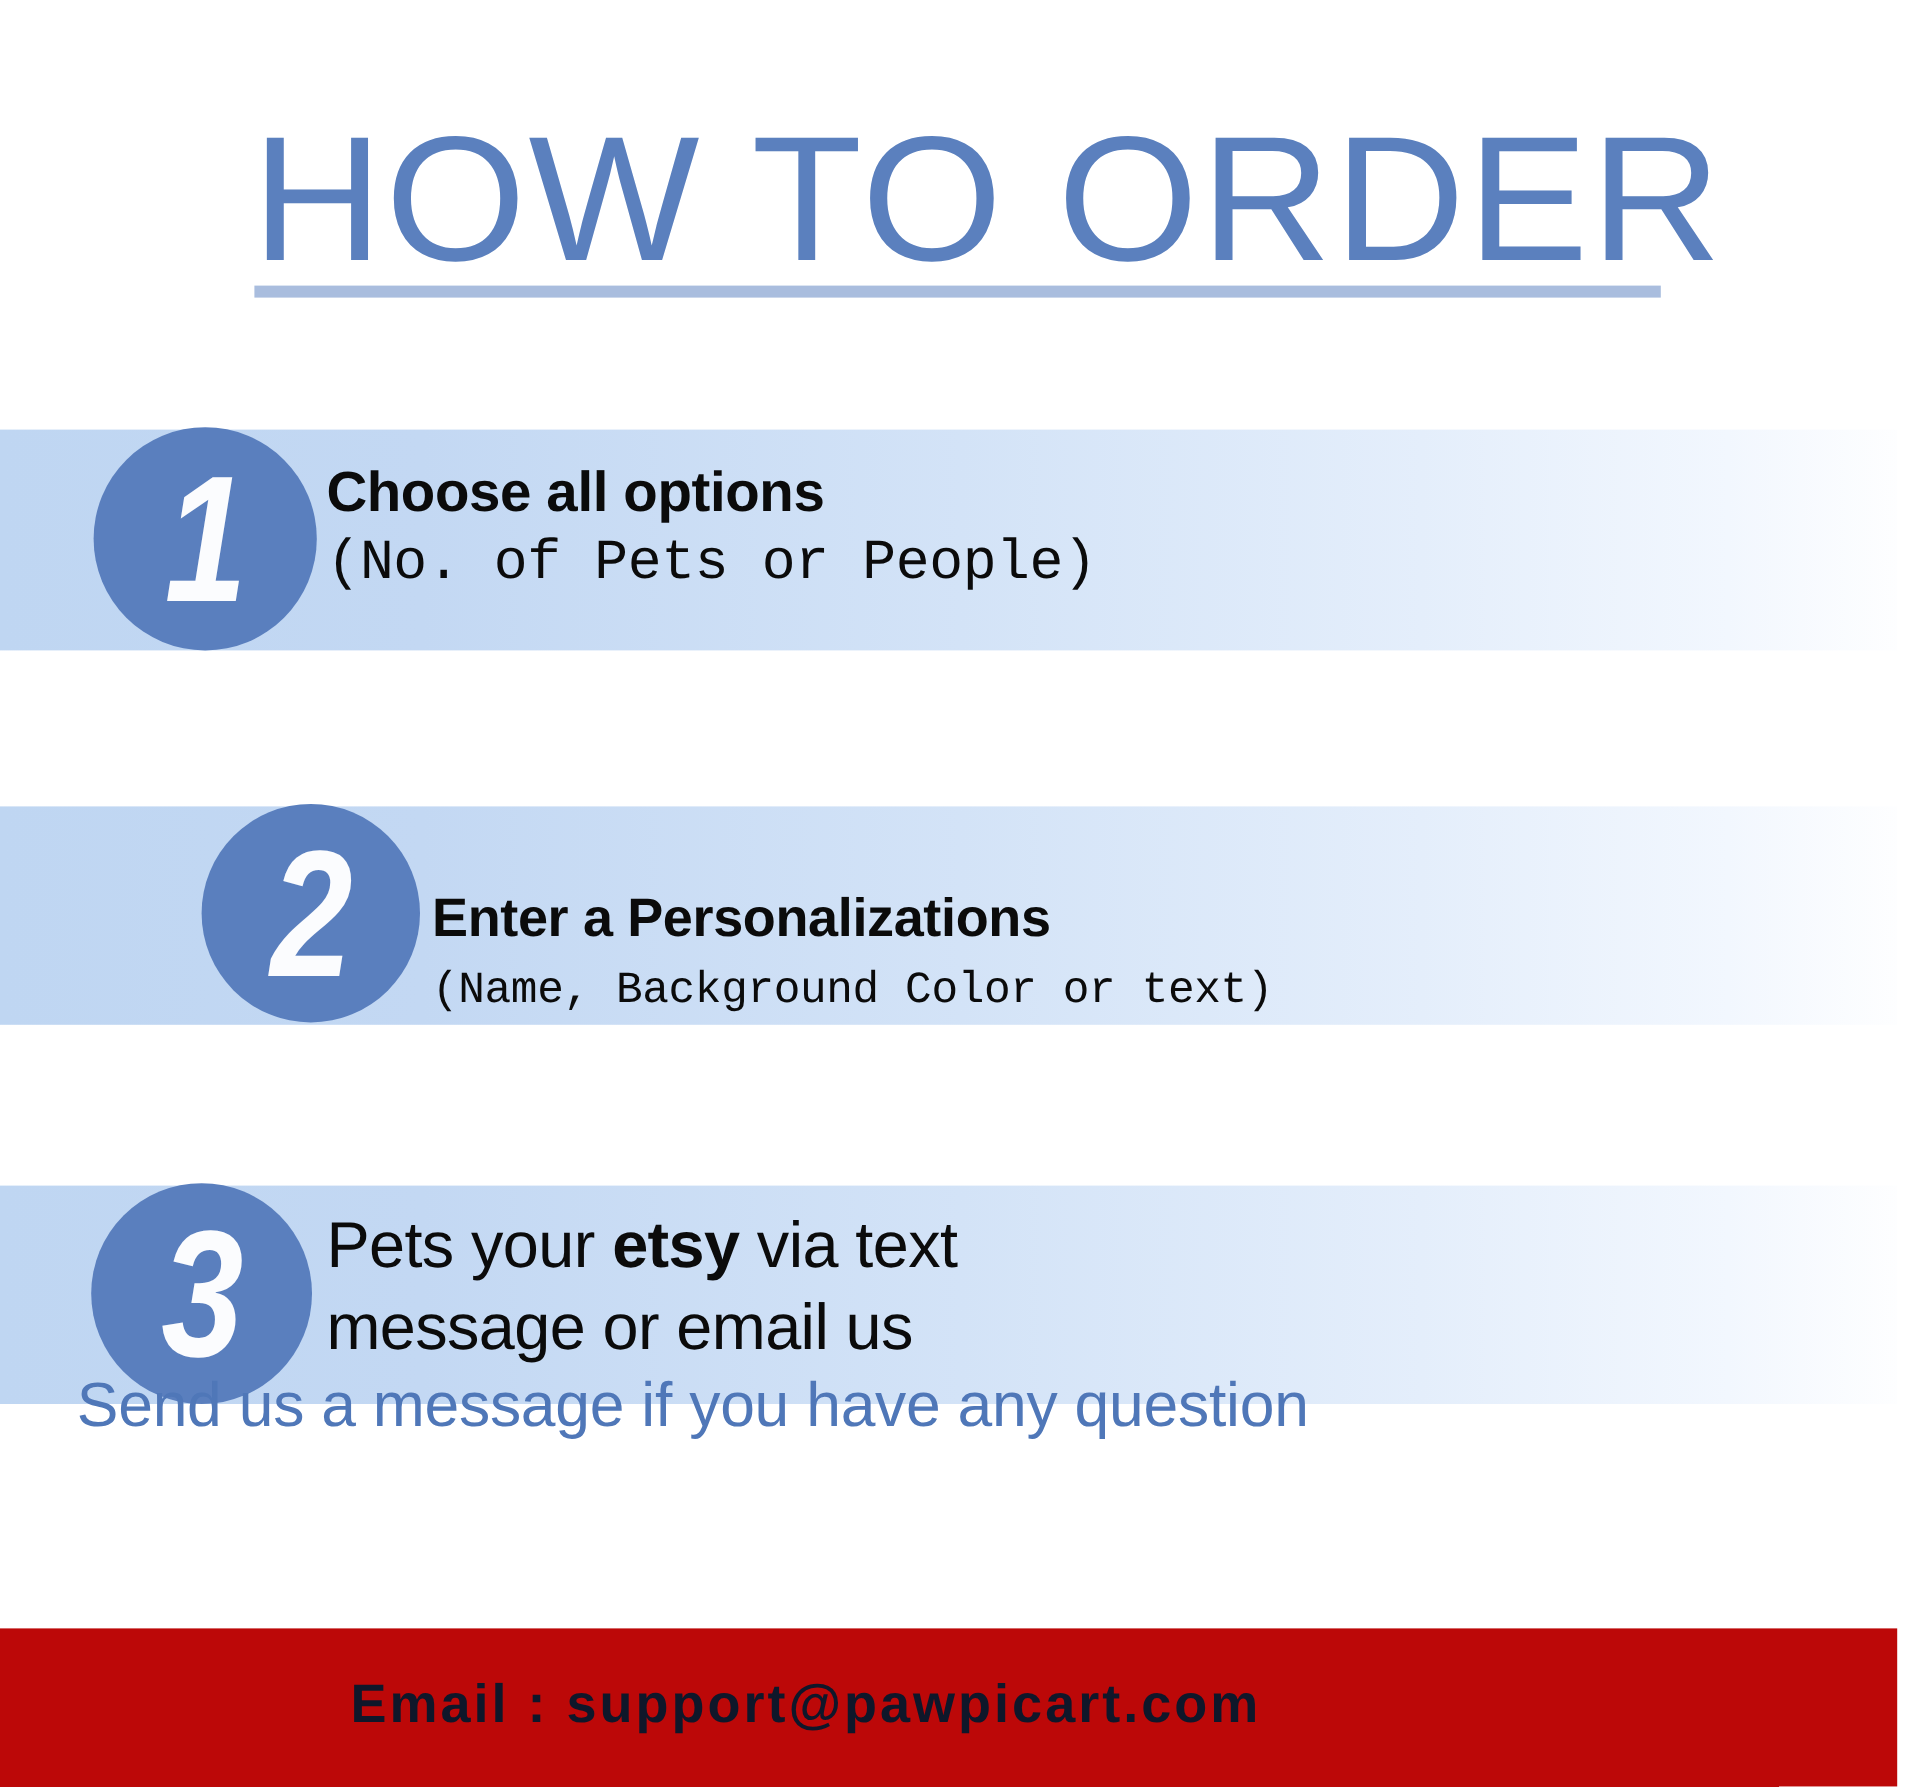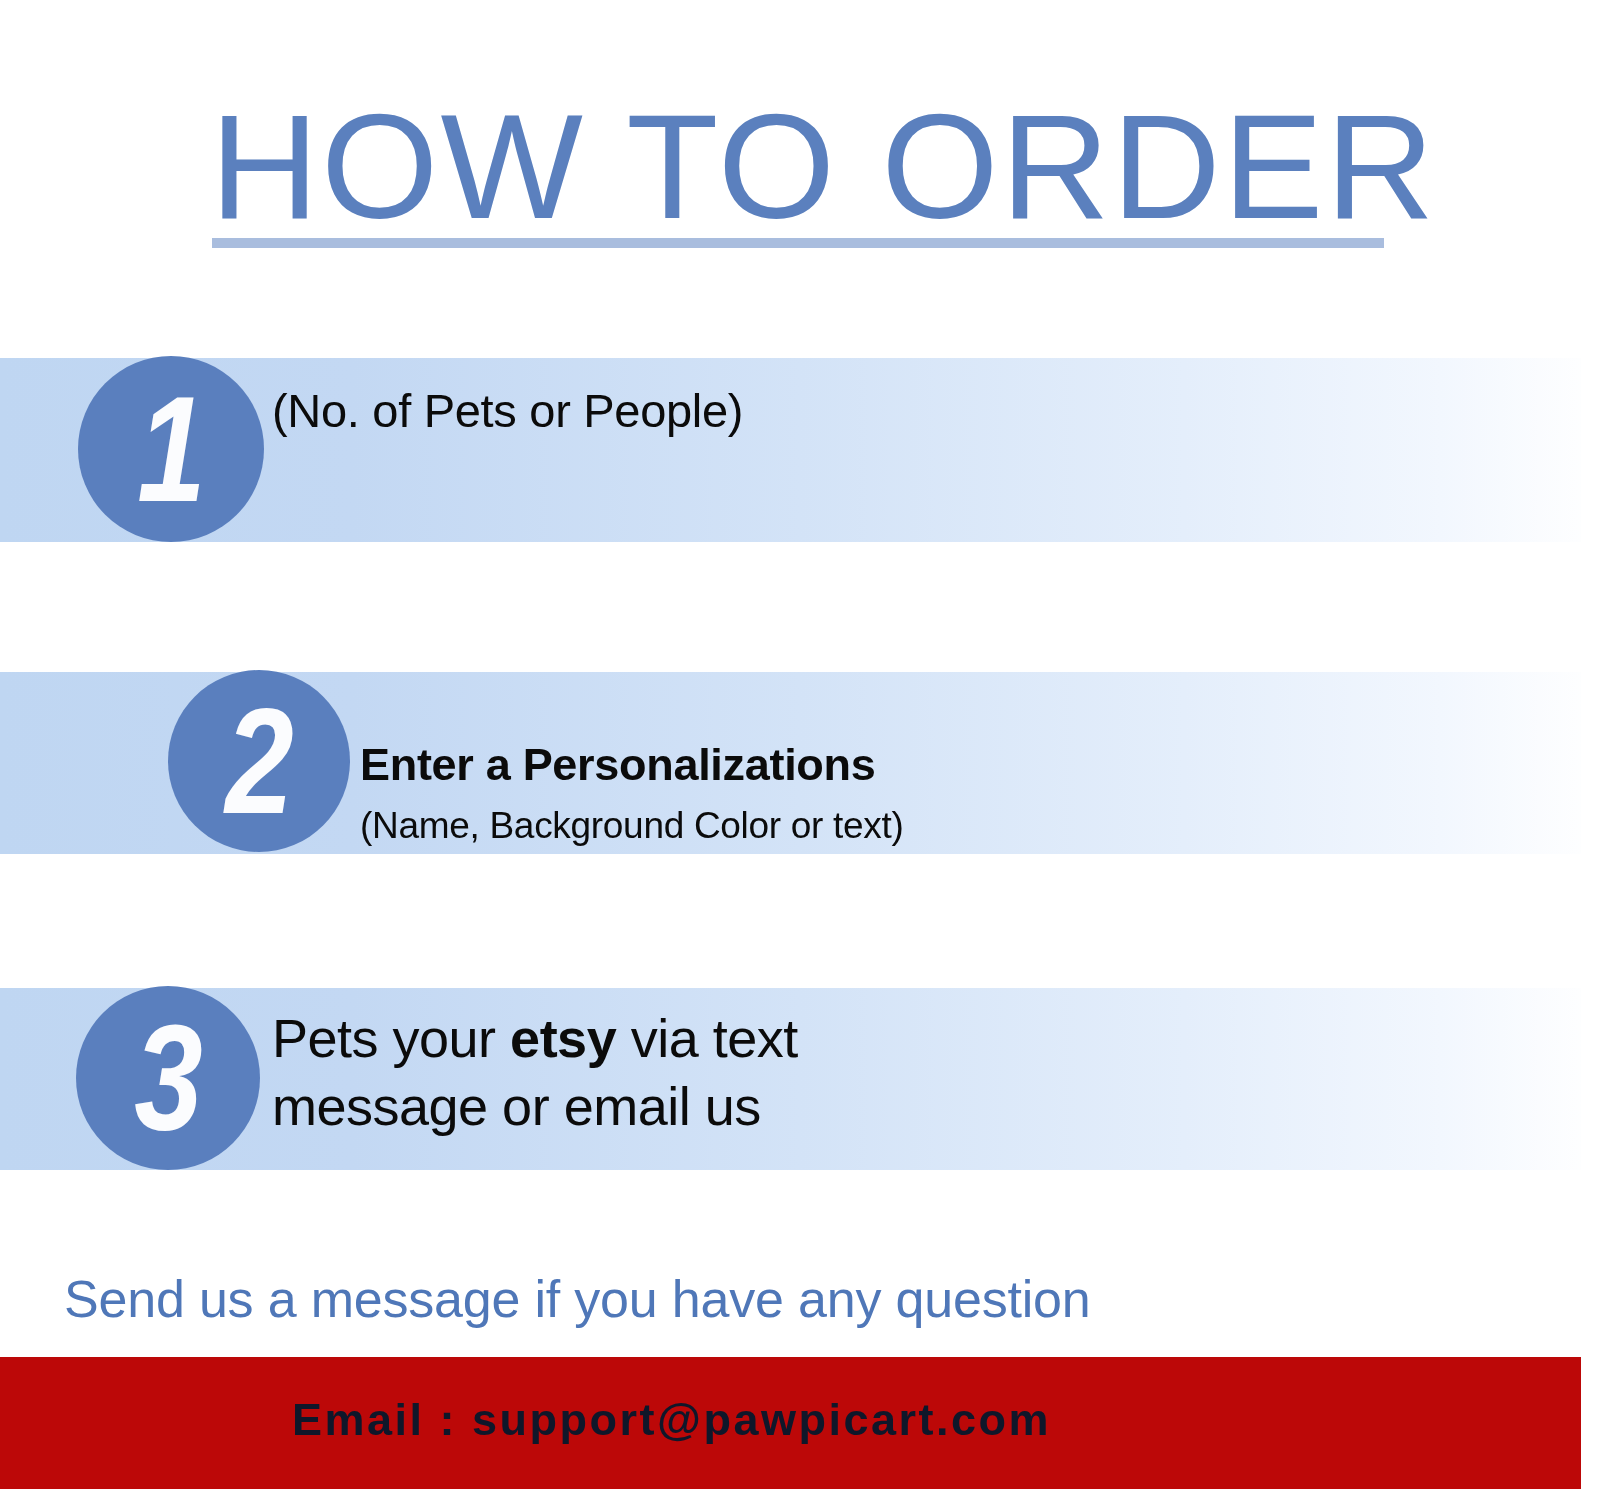--- a/index.html
+++ b/index.html
@@ -84,21 +84,21 @@
     white-space: nowrap;
   }
   .line-bold {
     font-family: "Liberation Sans", sans-serif;
     font-weight: 700;
     font-size: 47px;
     line-height: 60px;
     letter-spacing: -0.3px;
   }
   .line-reg {
-    font-family: Liberation Sans, sans-serif;
+    font-family: Liberation Mono, monospace;
     font-weight: 400;
     font-size: 47px;
     line-height: 62px;
     letter-spacing: -0.3px;
   }
   .line-big {
     font-family: "Liberation Sans", sans-serif;
     font-weight: 400;
     font-size: 54px;
     line-height: 68px;
@@ -120,21 +120,21 @@
   #step2 .line-reg { font-size: 37px; }
 
   #step3 { top: 988px; height: 182px; }
   #step3 .step-circle { left: 76px; top: -2px; width: 184px; height: 184px; }
   #step3 .step-text { left: 272px; top: 16px; }
 
   
   .footer-note {
     position: absolute;
     left: 64px;
-    top: 1268px;
+    top: 1140px;
     font-family: "Liberation Sans", sans-serif;
     font-size: 52px;
     line-height: 62px;
     font-weight: 400;
     color: #4F77B8;
     letter-spacing: -0.2px;
     white-space: nowrap;
   }
 
   
@@ -168,20 +168,21 @@
     <div class="title-text">HOW TO ORDER</div>
   </div>
   <div class="title-rule"></div>
 
   <div class="step" id="step1">
     <div class="step-band"></div>
     <div class="step-circle">
       <span class="step-num">1</span>
     </div>
     <div class="step-text">
+      <div class="line-bold">Choose all options</div>
       <div class="line-reg">(No. of Pets or People)</div>
     </div>
   </div>
 
   <div class="step" id="step2">
     <div class="step-band"></div>
     <div class="step-circle">
       <span class="step-num">2</span>
     </div>
     <div class="step-text">

